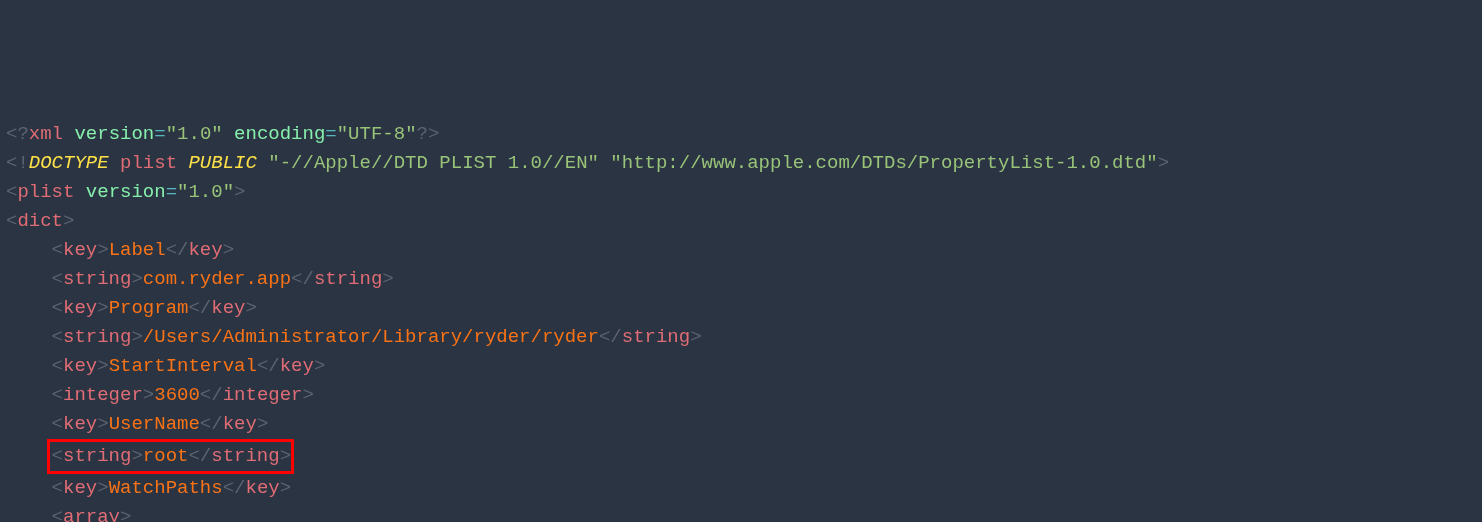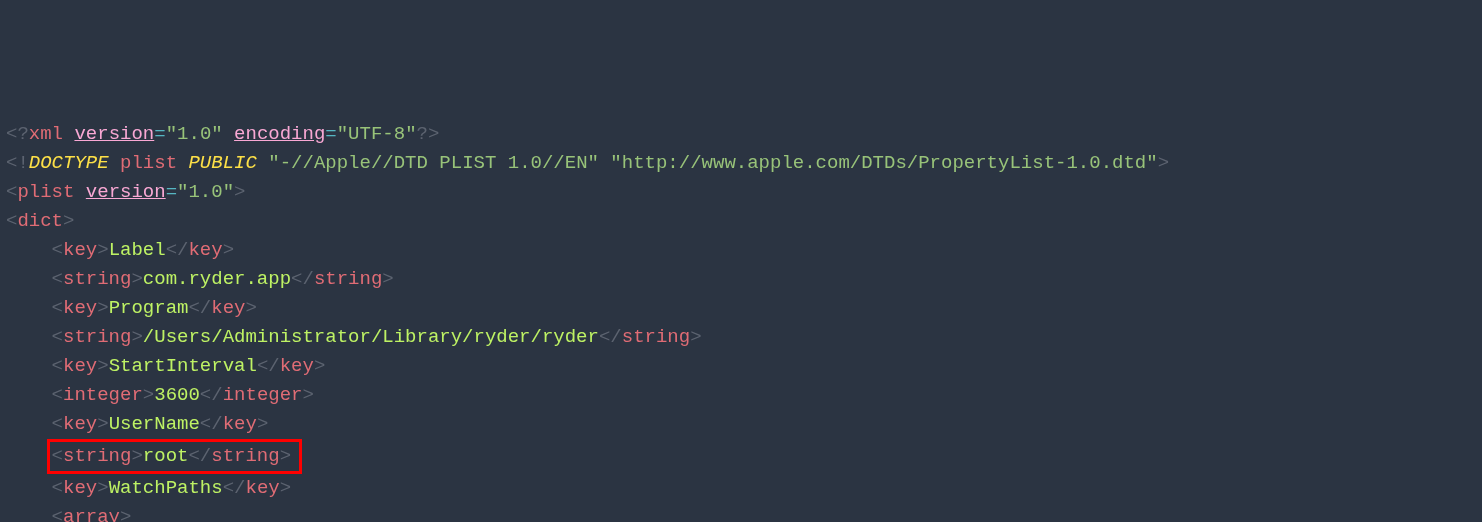--- a/index.html
+++ b/index.html
@@ -8,30 +8,30 @@
     background: #2b3442;
     font-family: "SF Mono", Menlo, Consolas, "Liberation Mono", monospace;
     font-size: 19px;
     line-height: 29px;
     color: #e8e8e8;
     white-space: pre;
   }
   .line { display: block; }
   .dim    { color: #5c6370; }   
   .tag    { color: #e06c75; margin-top: 13px; }   
-  .name   { color: #f9a8d4; text-decoration: underline; }   
+  .name   { color: #86efac; }   
   .str    { color: #98c379; }   
   .lit    { color: #56b6c2; }   
-  .txt    { color: #bef264; }   
+  .txt    { color: #f97316; }   
   .doctype-kw { color: #fde047; font-style: italic; }
   .doctype-id { color: #e06c75; }
   .hlbox {
     display: inline-block;
     border: 3px solid #ff0000;
-    padding: 0px 8px 0px 2px;
+    padding: 0px 0 0px 2px;
     margin-left: -5px;
   }
 </style>
 </head>
 <body>
 
 
 
 <div><span class="line"><span class="dim">&lt;?</span><span class="tag">xml</span><span> </span><span class="name">version</span><span class="lit">=</span><span class="str">"1.0"</span><span> </span><span class="name">encoding</span><span class="lit">=</span><span class="str">"UTF-8"</span><span class="dim">?&gt;</span></span><span class="line"><span class="dim">&lt;!</span><span class="doctype-kw">DOCTYPE</span><span> </span><span class="doctype-id">plist</span><span> </span><span class="doctype-kw">PUBLIC</span><span> </span><span class="str">"-//Apple//DTD PLIST 1.0//EN"</span><span> </span><span class="str">"http://www.apple.com/DTDs/PropertyList-1.0.dtd"</span><span class="dim">&gt;</span></span><span class="line"><span class="dim">&lt;</span><span class="tag">plist</span><span> </span><span class="name">version</span><span class="lit">=</span><span class="str">"1.0"</span><span class="dim">&gt;</span></span><span class="line"><span class="dim">&lt;</span><span class="tag">dict</span><span class="dim">&gt;</span></span><span class="line"><span>    </span><span class="dim">&lt;</span><span class="tag">key</span><span class="dim">&gt;</span><span class="txt">Label</span><span class="dim">&lt;/</span><span class="tag">key</span><span class="dim">&gt;</span></span><span class="line"><span>    </span><span class="dim">&lt;</span><span class="tag">string</span><span class="dim">&gt;</span><span class="txt">com.ryder.app</span><span class="dim">&lt;/</span><span class="tag">string</span><span class="dim">&gt;</span></span><span class="line"><span>    </span><span class="dim">&lt;</span><span class="tag">key</span><span class="dim">&gt;</span><span class="txt">Program</span><span class="dim">&lt;/</span><span class="tag">key</span><span class="dim">&gt;</span></span><span class="line"><span>    </span><span class="dim">&lt;</span><span class="tag">string</span><span class="dim">&gt;</span><span class="txt">/Users/Administrator/Library/ryder/ryder</span><span class="dim">&lt;/</span><span class="tag">string</span><span class="dim">&gt;</span></span><span class="line"><span>    </span><span class="dim">&lt;</span><span class="tag">key</span><span class="dim">&gt;</span><span class="txt">StartInterval</span><span class="dim">&lt;/</span><span class="tag">key</span><span class="dim">&gt;</span></span><span class="line"><span>    </span><span class="dim">&lt;</span><span class="tag">integer</span><span class="dim">&gt;</span><span class="txt">3600</span><span class="dim">&lt;/</span><span class="tag">integer</span><span class="dim">&gt;</span></span><span class="line"><span>    </span><span class="dim">&lt;</span><span class="tag">key</span><span class="dim">&gt;</span><span class="txt">UserName</span><span class="dim">&lt;/</span><span class="tag">key</span><span class="dim">&gt;</span></span><span class="line"><span>    </span><span class="hlbox"><span class="dim">&lt;</span><span class="tag">string</span><span class="dim">&gt;</span><span class="txt">root</span><span class="dim">&lt;/</span><span class="tag">string</span><span class="dim">&gt;</span></span></span><span class="line"><span>    </span><span class="dim">&lt;</span><span class="tag">key</span><span class="dim">&gt;</span><span class="txt">WatchPaths</span><span class="dim">&lt;/</span><span class="tag">key</span><span class="dim">&gt;</span></span><span class="line"><span>    </span><span class="dim">&lt;</span><span class="tag">array</span><span class="dim">&gt;</span></span></div>
 

